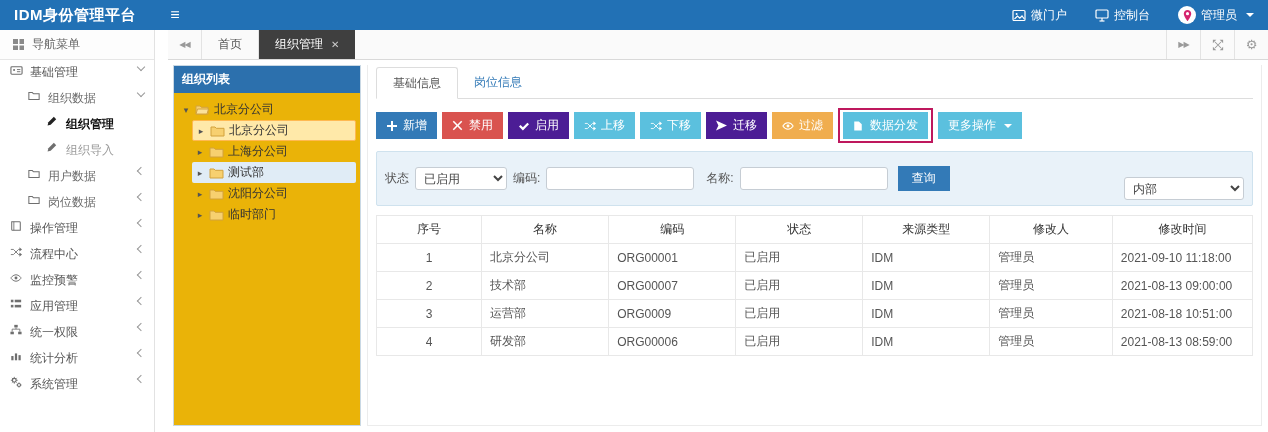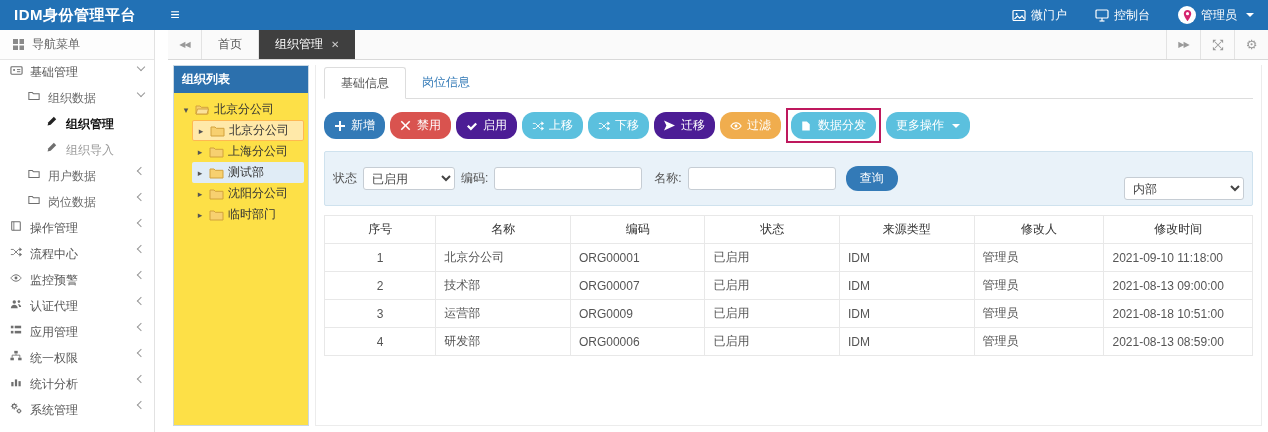--- a/index.html
+++ b/index.html
@@ -37,38 +37,38 @@
   .tabstrip { height:30px; background:#fafafa; border-bottom:1px solid #d9d9d9; display:flex; align-items:stretch; }
   .ts-btn { width:34px; display:flex; align-items:center; justify-content:center; color:#9a9a9a; border-right:1px solid #e3e3e3; cursor:pointer; font-size:8px; letter-spacing:-1px; }
   .ts-right { margin-left:auto; display:flex; }
   .ts-right .ts-btn { border-right:none; border-left:1px solid #e3e3e3; }
   .tab { padding:0 16px; display:flex; align-items:center; gap:8px; color:#555; border-right:1px solid #e3e3e3; cursor:pointer; }
   .tab.active { background:#3f3f3f; color:#fff; border-right:none; }
   .tab .x { font-size:10px; color:#ccc; }
 
   
   .content { flex:1; display:flex; padding:5px 6px 6px 5px; background:#fff; min-height:0; }
-  .tree-panel { width:136px; border:1px solid #c9d8e4; background:#fde047; display:flex; flex-direction:column; flex:none; }
+  .tree-panel { width:188px; border:1px solid #c9d8e4; background:#eab308; display:flex; flex-direction:column; flex:none; }
   .tree-head { background:#2c70ad; color:#fff; font-weight:bold; padding:5px 8px; }
   .tree-body { padding:6px 4px; flex:1; }
   .tnode { display:flex; align-items:center; gap:4px; height:21px; padding:0 3px; cursor:pointer; white-space:nowrap; }
   .tnode.child { margin-left:14px; }
   .tnode.selected { background:#ffe9a9; border:1px solid #ffb951; border-radius:2px; }
   .tnode.hovered { background:#e0ecf6; border-radius:2px; }
   .tcaret { font-size:9px; color:#555; width:10px; text-align:center; flex:none; }
   .folder { width:15px; height:12px; flex:none; }
 
   .main-panel { flex:1; margin-left:6px; border:1px solid #ececec; border-top:none; background:#fff; padding:0 8px; min-width:0; }
   .mtabs { display:flex; border-bottom:1px solid #ddd; margin:2px 0 0; }
   .mtab { padding:7px 16px 6px; cursor:pointer; }
   .mtab.active { border:1px solid #ddd; border-bottom:1px solid #fff; margin-bottom:-1px; border-radius:3px 3px 0 0; color:#555; background:#fff; }
   .mtab.link { color:#337ab7; }
 
   .toolbar { display:flex; align-items:center; gap:5px; padding:9px 0 8px; }
-  .btn { display:inline-flex; align-items:center; gap:5px; color:#fff; border:none; border-radius:12px;
+  .btn { display:inline-flex; align-items:center; gap:5px; color:#fff; border:none; border-radius:0;
     padding:5px 10px; font-size:12px; cursor:pointer; font-family:inherit; white-space:nowrap; }
   .btn .bic { width:12px; height:12px; display:inline-flex; }
   .btn-primary { background:#337ab7; } .btn-danger { background:#d9534f; }
   .btn-success { background:#4c1d95; } .btn-info { background:#5bc0de; } .btn-warning { background:#f0ad4e; }
   .annot { border:2px solid #be185d; padding:2px 3px; display:inline-flex; }
   .caret-sm { width:0; height:0; border-left:4px solid transparent; border-right:4px solid transparent; border-top:4px solid #fff; margin-left:3px; }
 
   .filterbar { background:#e9f2f9; border:1px solid #cfe2ee; border-radius:2px; display:flex; align-items:center;
     gap:6px; padding:5px 8px; }
   .filterbar label { color:#555; }
@@ -229,32 +229,20 @@
         <span class="si">
             <svg viewBox="0 0 14 14" width="12" height="12">
               <path d="M1 7s2.4-3.8 6-3.8S13 7 13 7s-2.4 3.8-6 3.8S1 7 1 7z" fill="none" stroke="currentColor" stroke-width="1.1"></path>
               <circle cx="7" cy="7" r="1.7" fill="currentColor"></circle>
             </svg>
           </span>
         <span class="lbl">监控预警</span>
         <span class="chev left"></span>
       </div>
 
-      <div class="mi">
-        <span class="si">
-            <svg viewBox="0 0 14 14" width="12" height="12" fill="currentColor">
-              <circle cx="5" cy="4.6" r="2"></circle>
-              <path d="M1 12c0-2.3 1.8-4 4-4s4 1.7 4 4z"></path>
-              <circle cx="10.4" cy="4.2" r="1.5"></circle>
-              <path d="M10 7.2c1.8.2 3 1.6 3 3.3h-2.4c-.2-1.3-.8-2.5-1.6-3.1z"></path>
-            </svg>
-          </span>
-        <span class="lbl">认证代理</span>
-        <span class="chev left"></span>
-      </div>
 
       <div class="mi">
         <span class="si">
             <svg viewBox="0 0 14 14" width="12" height="12" fill="currentColor">
               <rect x="1" y="2" width="3" height="3"></rect>
               <rect x="1" y="8" width="3" height="3"></rect>
               <rect x="5.5" y="2" width="7.5" height="3"></rect>
               <rect x="5.5" y="8" width="7.5" height="3"></rect>
             </svg>
           </span>

